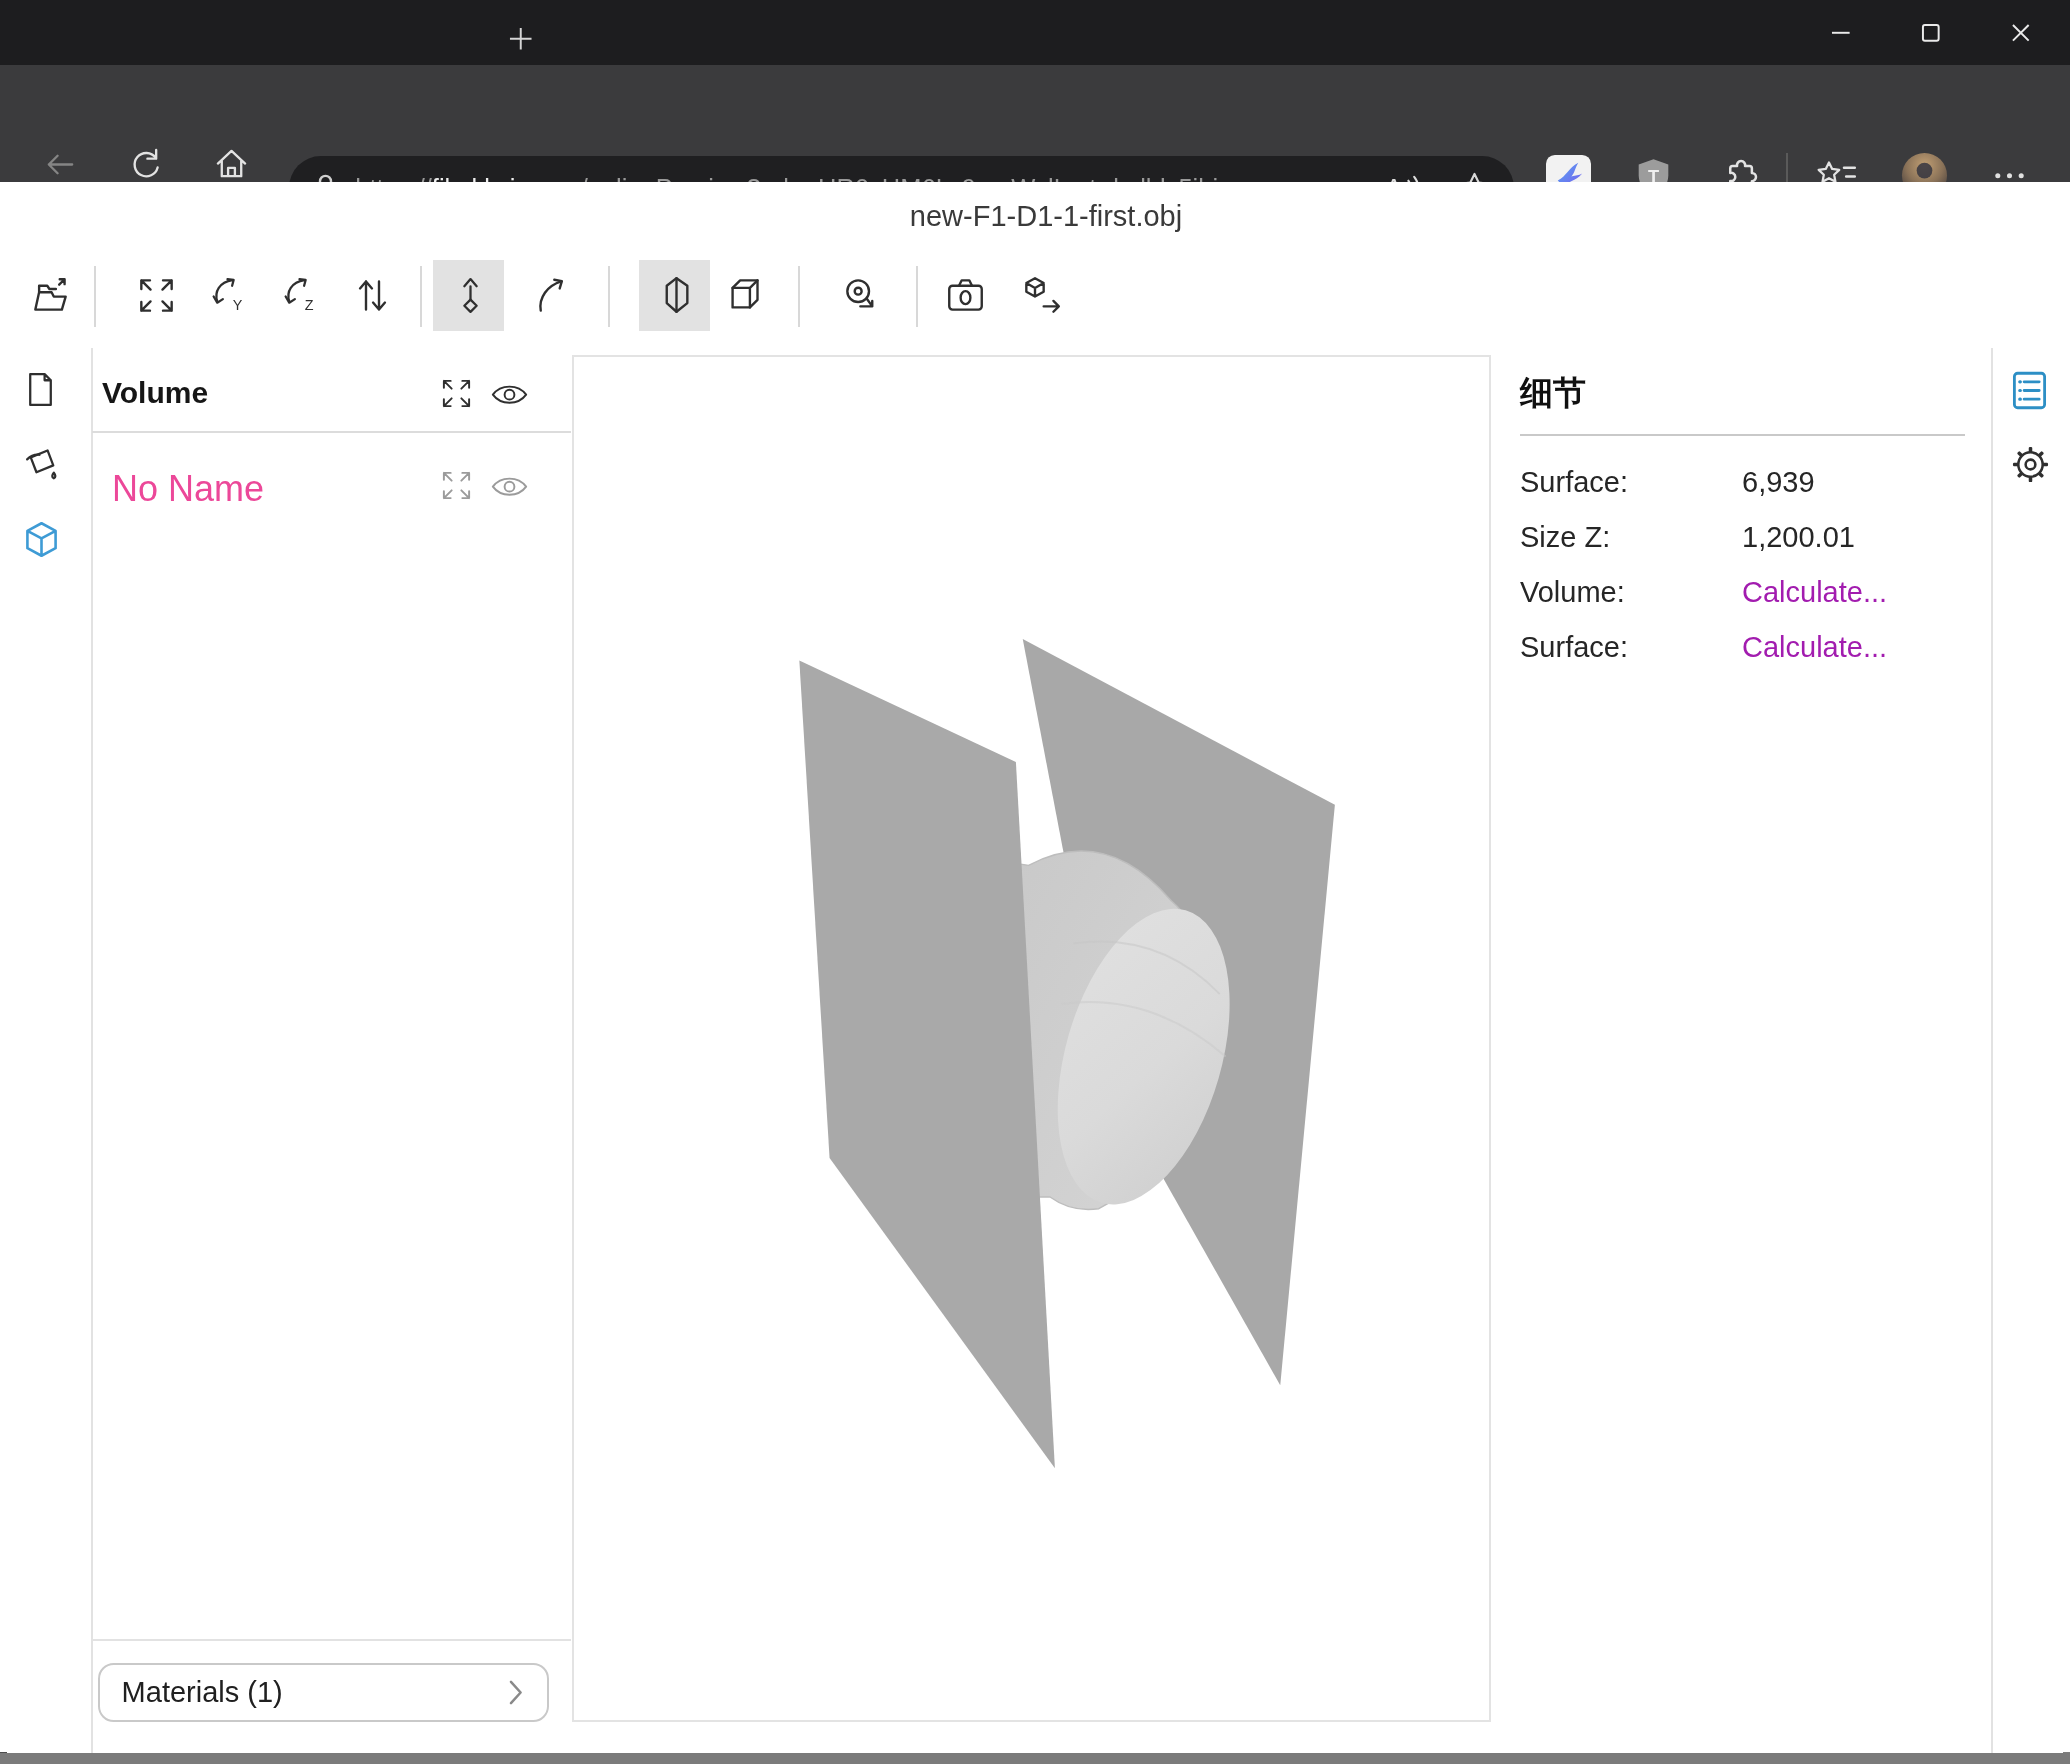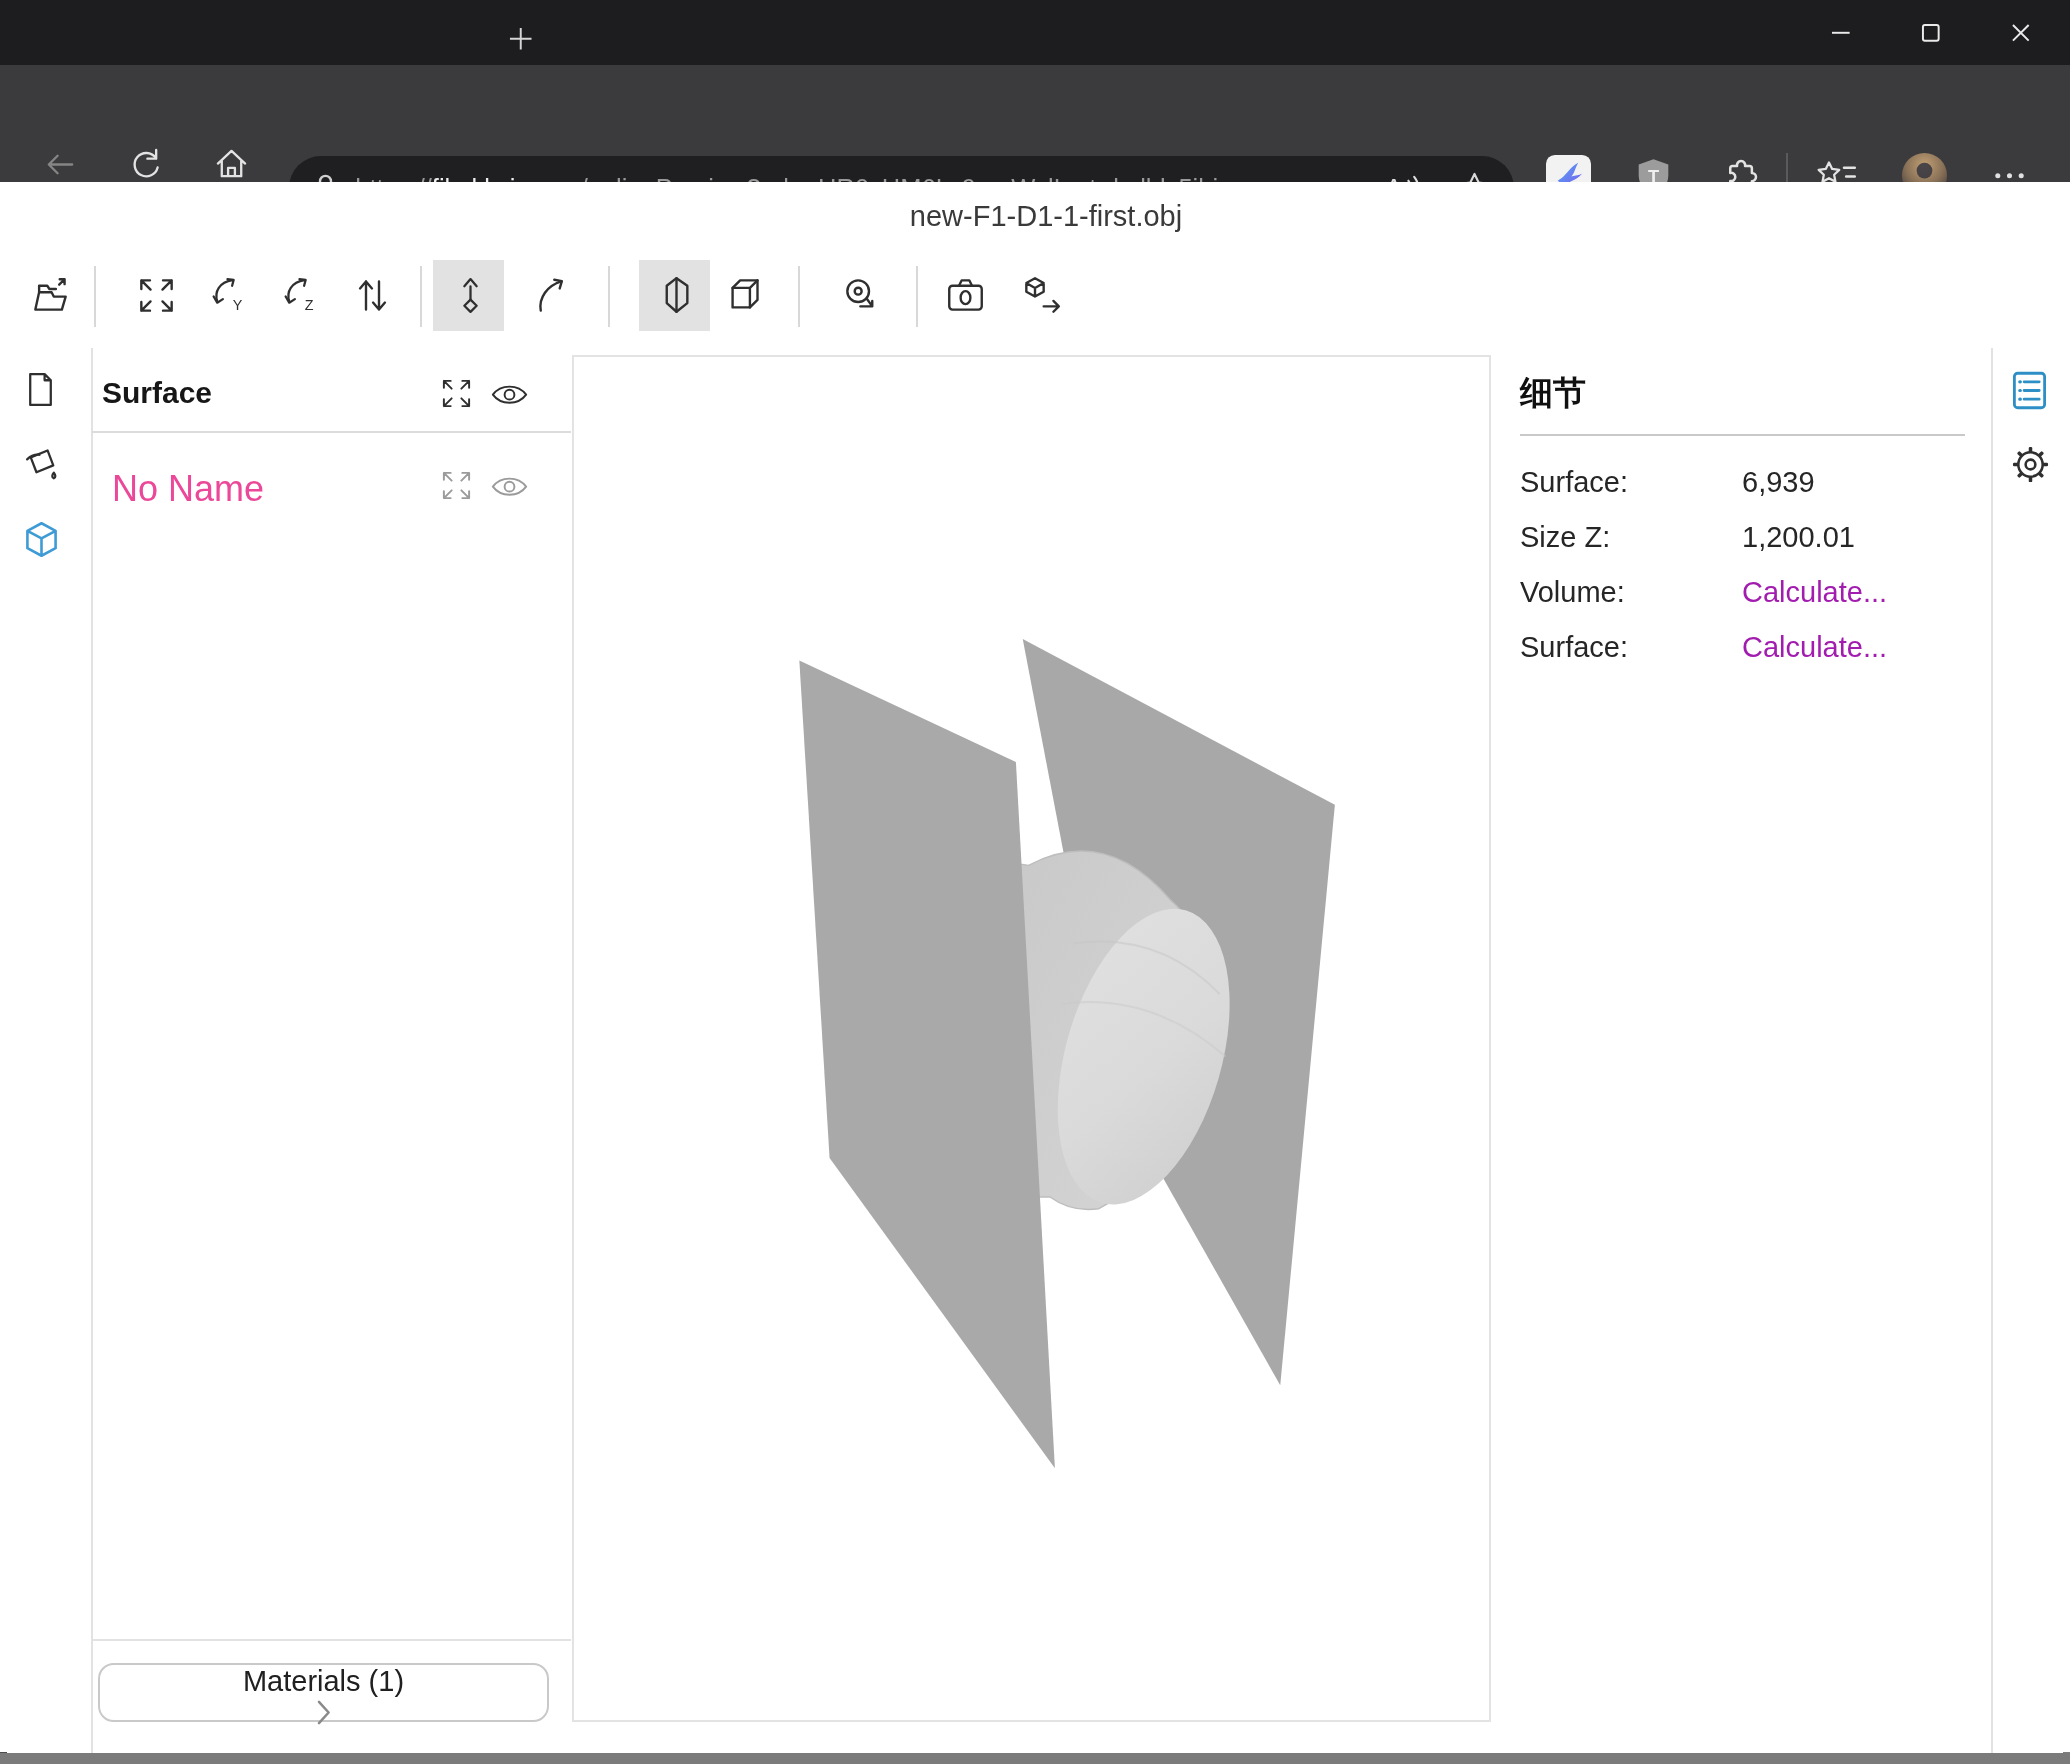--- a/index.html
+++ b/index.html
@@ -36,21 +36,21 @@
   .tsel{background:#e2e2e2;width:71px;height:71px;top:78px;}
   .tb{top:94px;}
   .tdiv{top:84px;width:2px;height:61px;background:#d8d8d8;}
   .vdiv{width:2px;background:#e2e2e2;top:166px;height:1405px;}
   .leftico{left:21.6px;}
 
   .panel-head{font-size:30px;font-weight:600;color:#161616;}
   .mesh-name{font-size:36px;color:#ec4899;}
   .hr{height:2px;background:#dcdcdc;}
   .mat-btn{left:98px;top:1481px;width:451px;height:59px;border:2px solid #c9c9c9;border-radius:15.7px;
-           display:flex;align-items:center;box-sizing:border-box;padding:0 21.6px;background:#fff;flex-direction:column;}
+           display:flex;align-items:center;box-sizing:border-box;padding:0 21.6px;background:#fff;}
   .mat-label{font-size:29px;color:#202020;flex:1;}
 
   .viewport{left:572px;top:173px;width:919px;height:1367px;border:2px solid #e3e3e3;box-sizing:border-box;background:#fff;}
 
   .d-head{font-size:33px;font-weight:700;color:#101010;}
   .d-rows{left:1520px;top:273px;width:461px;}
   .d-row{height:55px;display:flex;align-items:center;}
   .d-label{width:222px;font-size:29px;color:#262626;}
   .d-value{font-size:29px;color:#262626;}
   .d-link{color:#a21caf;cursor:pointer;}
@@ -288,21 +288,21 @@
       </svg>
   </div>
   <div class="abs leftico" style="top:338px;">
     <svg width="39" height="39" viewBox="0 0 36 36" style="stroke:#3e9bd5;fill:none;stroke-width:2.4;stroke-linejoin:round;">
         <path d="M18 3 L31 10 V26 L18 33 L5 26 V10 Z M5 10 L18 17 L31 10 M18 17 V33"></path>
       </svg>
   </div>
 
   <div class="abs vdiv" style="left:91px;"></div>
 
-  <div class="abs panel-head" style="left:102px;top:194px;">Surface</div>
+  <div class="abs panel-head" style="left:102px;top:194px;">Volume</div>
   <div class="abs" style="left:439px;top:195px;">
     <svg width="35" height="33" viewBox="0 0 34 34" class="ico" style="stroke-width:2;">
         <path d="M11 4 H4 V11 M4 4 L12 12 M23 4 H30 V11 M30 4 L22 12 M4 23 V30 H11 M4 30 L12 22 M30 23 V30 H23 M30 30 L22 22"></path>
       </svg>
   </div>
   <div class="abs" style="left:490px;top:199px;">
     <svg width="39" height="27.4" viewBox="0 0 38 28" class="ico" style="stroke-width:2;">
         <path d="M2 14 C10 3 28 3 36 14 C28 25 10 25 2 14 Z"></path>
         <circle cx="19" cy="14" r="5"></circle>
       </svg>

